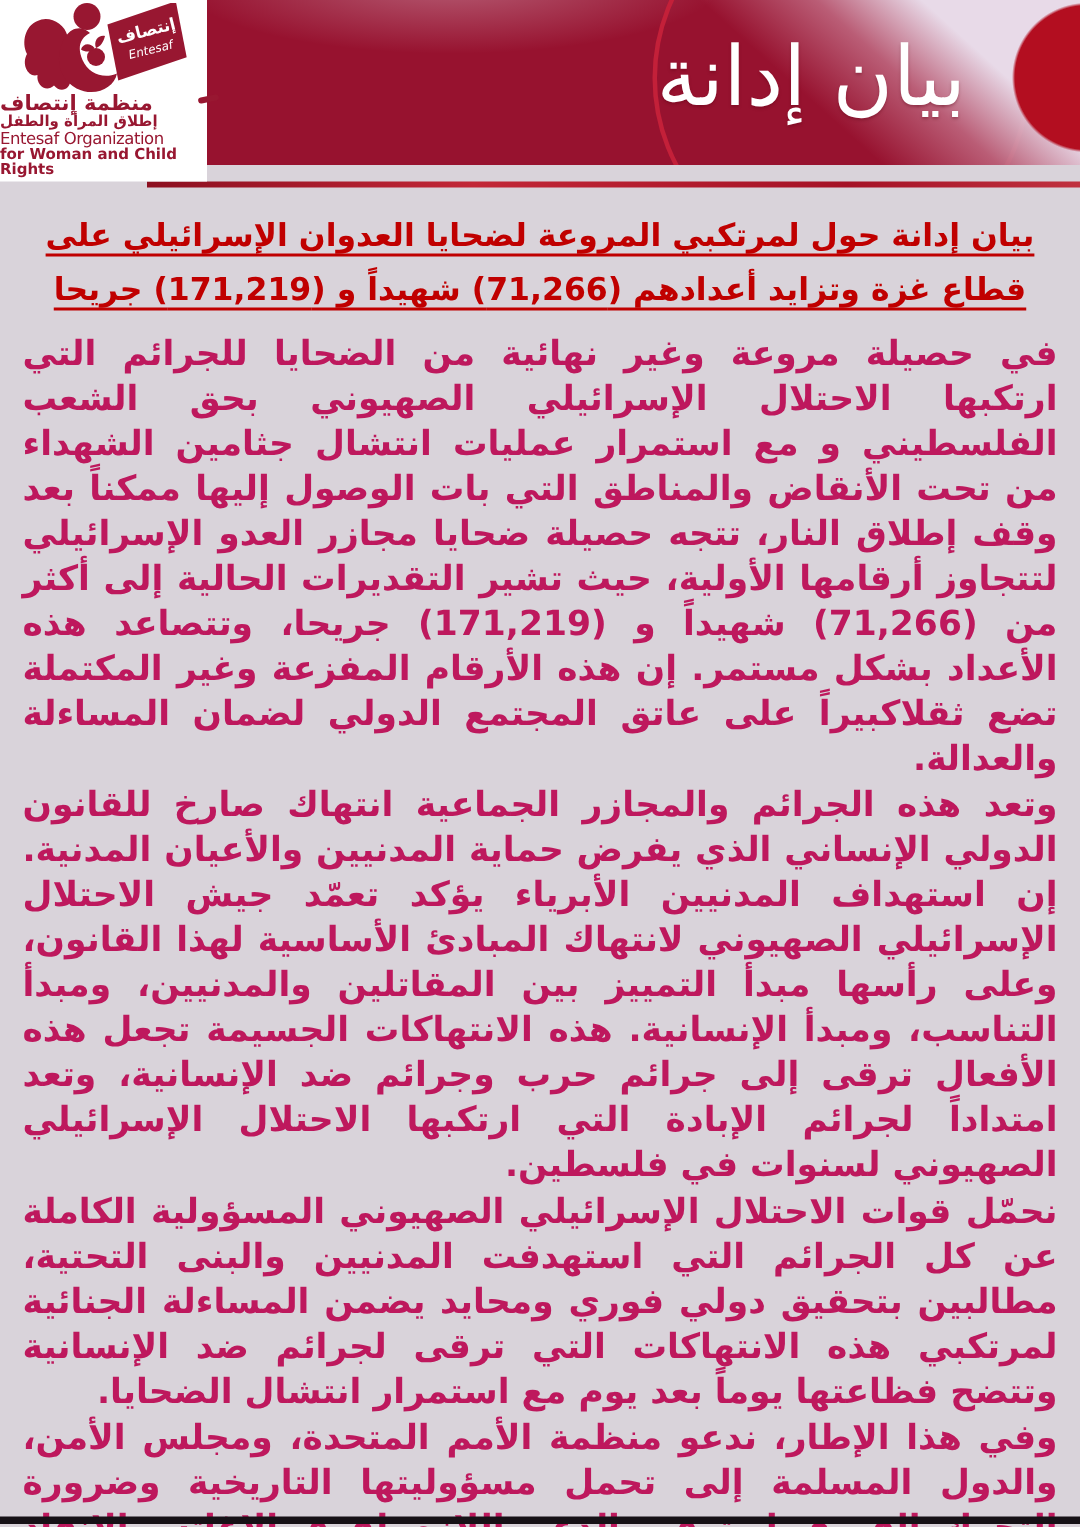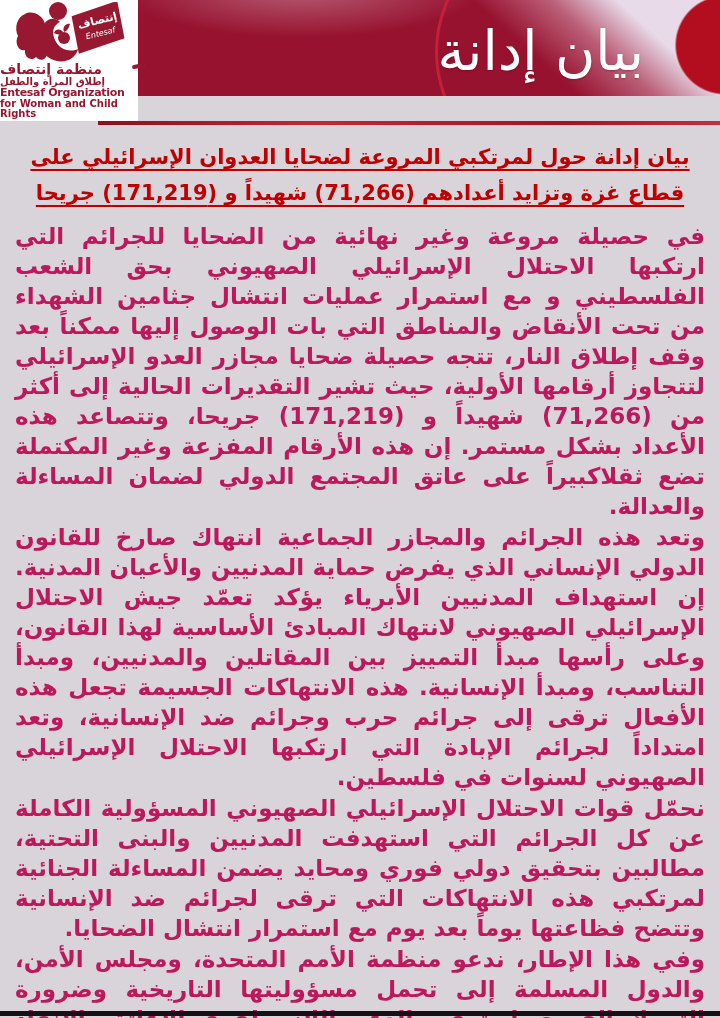--- a/index.html
+++ b/index.html
@@ -19,29 +19,29 @@
   .logo-box {
     width:138px; height:121px; background:#ffffff;
     position:relative; flex:0 0 138px;
     padding-top:2px;
     z-index:3;
   }
   .logo-art { display:block; margin:0 auto; }
   .logo-text { line-height:1.05; color:#981731; margin-top:-2px; }
   .logo-ar-1 { font-size:14px; font-weight:bold; }
   .logo-ar-2 { font-size:10px; font-weight:bold; }
-  .logo-en-1 { font-size:11px; font-weight:bold; letter-spacing:-0.3px; }
+  .logo-en-1 { font-size:11px; font-weight:normal; letter-spacing:-0.3px; }
   .logo-en-2 { font-size:10px; font-weight:bold; }
   .logo-dash {
     position:absolute; right:-8px; top:64px; width:14px; height:4px;
     background:#981731; border-radius:2px; transform:rotate(-12deg);
   }
 
   .banner {
-    position:relative; flex:1; height:96px; overflow:hidden;
+    position:relative; flex:1; height:110px; overflow:hidden;
     background:
       radial-gradient(ellipse 260px 70px at 28% -12%, rgba(233,218,233,0.38), rgba(233,218,233,0) 70%),
       #97122F;
   }
   .banner-ring {
     position:absolute; left:297px; top:-74px; width:252px; height:252px;
     border:3px solid #C32039; border-radius:50%; z-index:0;
   }
   .banner::after {
     content:""; position:absolute; inset:0; z-index:1;

